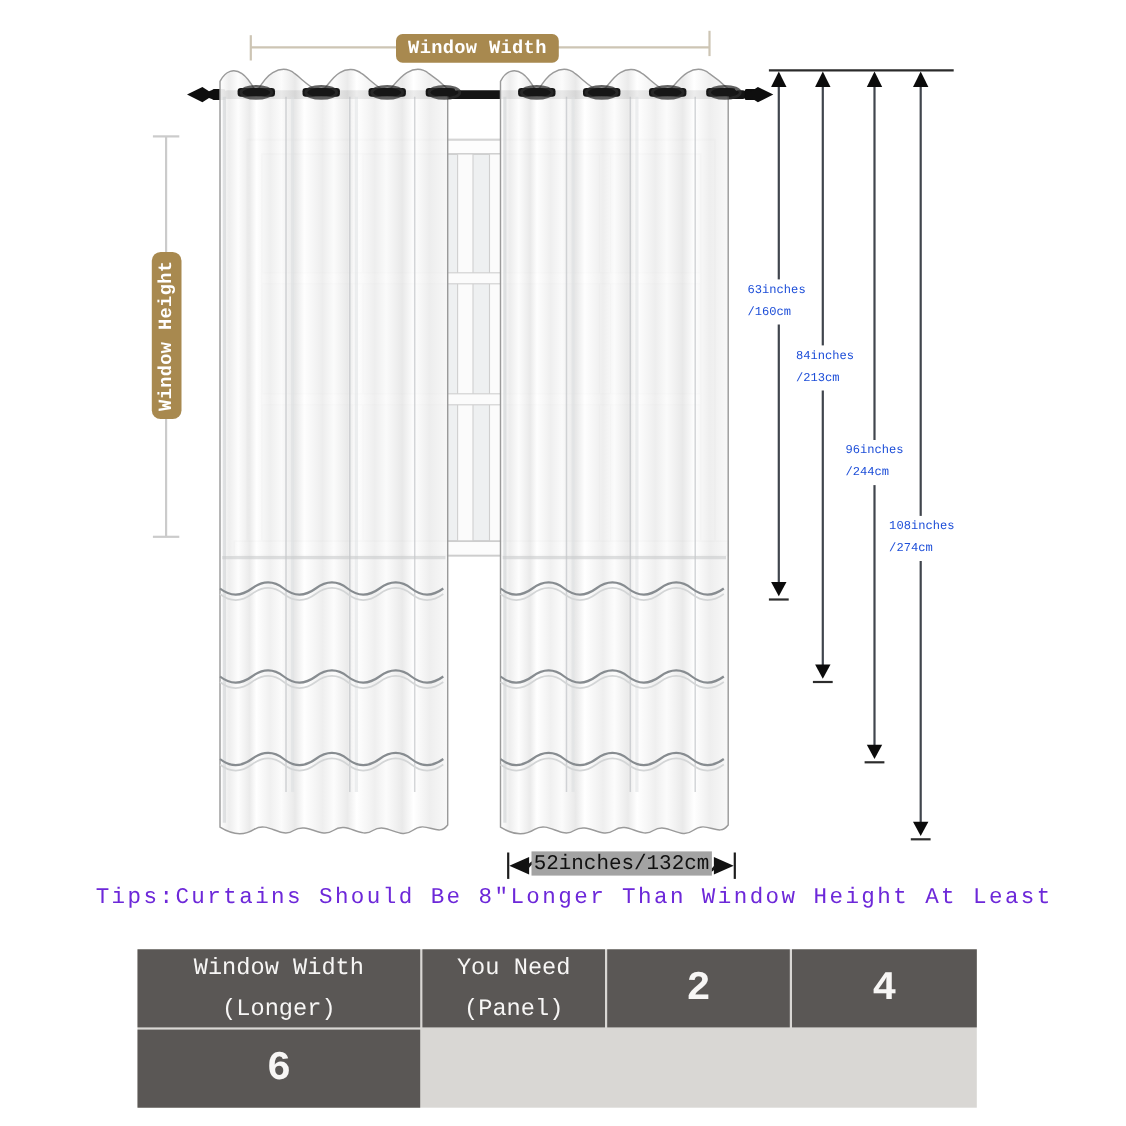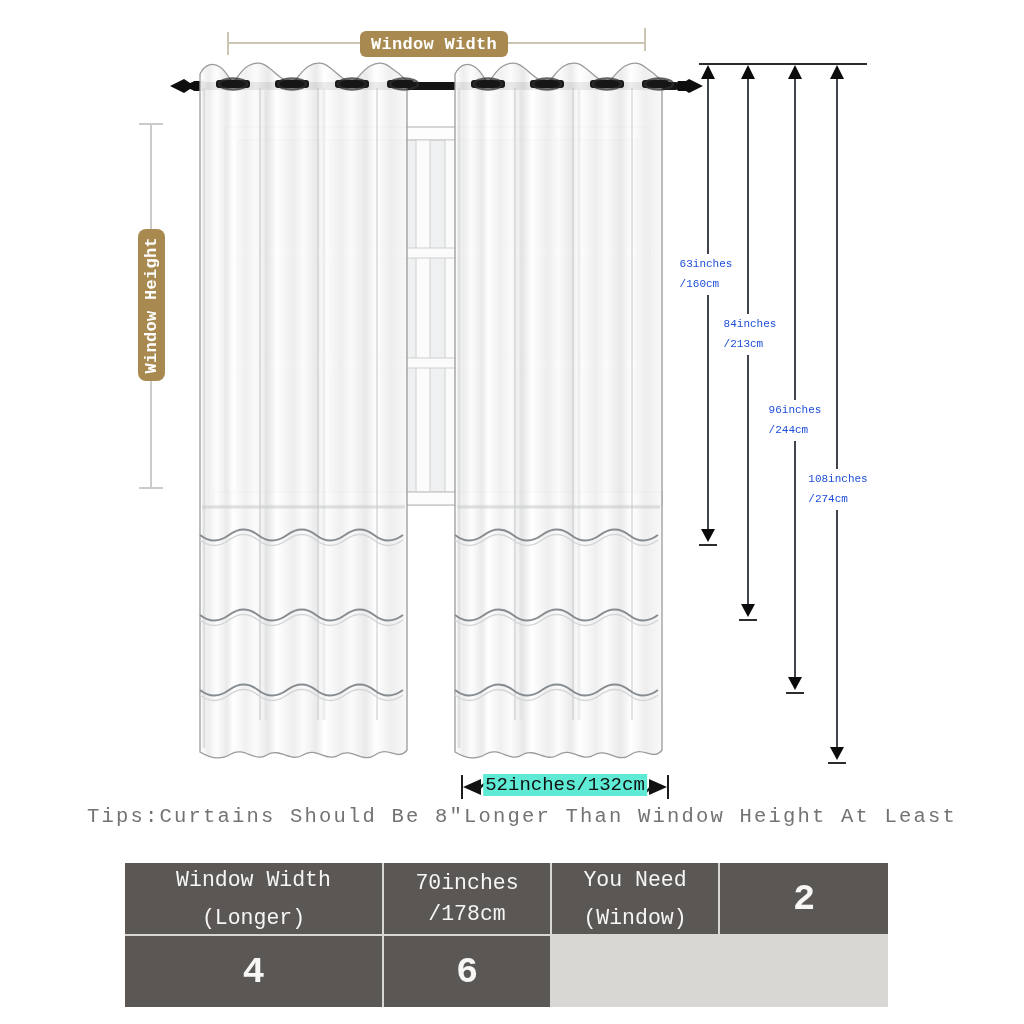--- a/index.html
+++ b/index.html
@@ -26,27 +26,27 @@
     transform:translateX(-50%);padding:1px 4px;white-space:nowrap;
   }
   #m1{left:706px;top:254px;}
   #m2{left:750px;top:314px;}
   #m3{left:795px;top:400px;}
   #m4{left:838px;top:434px;margin-top:35px;}
 
   
   #panelWidthLabel{
     position:absolute;z-index:3;left:565px;top:774px;transform:translateX(-50%);
-    font-size:19px;font-weight:500;color:#111;background:#5eead4;padding:0 2px;white-space:nowrap;
+    font-size:19px;font-weight:500;color:#111;background:#a3a3a3;padding:0 2px;white-space:nowrap;
   }
 
   
   #tipsLine{
     position:absolute;z-index:3;left:522px;top:805px;transform:translateX(-50%);
-    font-size:20.5px;font-weight:500;letter-spacing:2.2px;color:#737373;white-space:nowrap;
+    font-size:20.5px;font-weight:500;letter-spacing:2.2px;color:#6d28d9;white-space:nowrap;
   }
 
   
   #sizeTable{
     position:absolute;z-index:3;left:125px;top:863px;width:763px;height:144px;
     display:grid;grid-template-columns:257px 166px 166px 1fr;grid-template-rows:1fr 1fr;
     gap:2px;background:#d9d7d4;
   }
   #sizeTable .cell{
     background:#5a5755;color:#f7f6f5;display:flex;flex-direction:column;
@@ -214,27 +214,23 @@
 
   <div id="panelWidthLabel">52inches/132cm</div>
 
   <div id="tipsLine">Tips:Curtains Should Be 8″Longer Than Window Height At Least</div>
 
   <div id="sizeTable">
     <div class="cell hcell">
       <span class="l1">Window Width</span>
       <span class="l2">(Longer)</span>
     </div>
-    <div class="cell">
-      <span class="l1">70inches</span>
-      <span class="l2">/178cm</span>
-    </div>
     <div class="cell hcell">
       <span class="l1">You Need</span>
-      <span class="l2">(Window)</span>
+      <span class="l2">(Panel)</span>
     </div>
     <div class="cell">
       <span class="num">2</span>
     </div>
     <div class="cell">
       <span class="num">4</span>
     </div>
     <div class="cell">
       <span class="num">6</span>
     </div>

